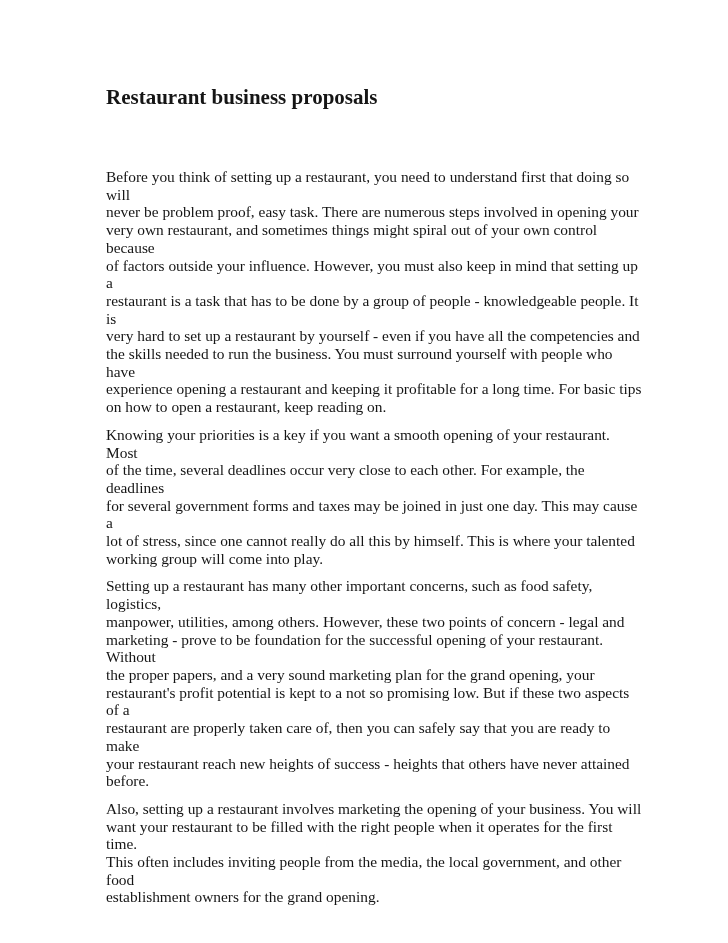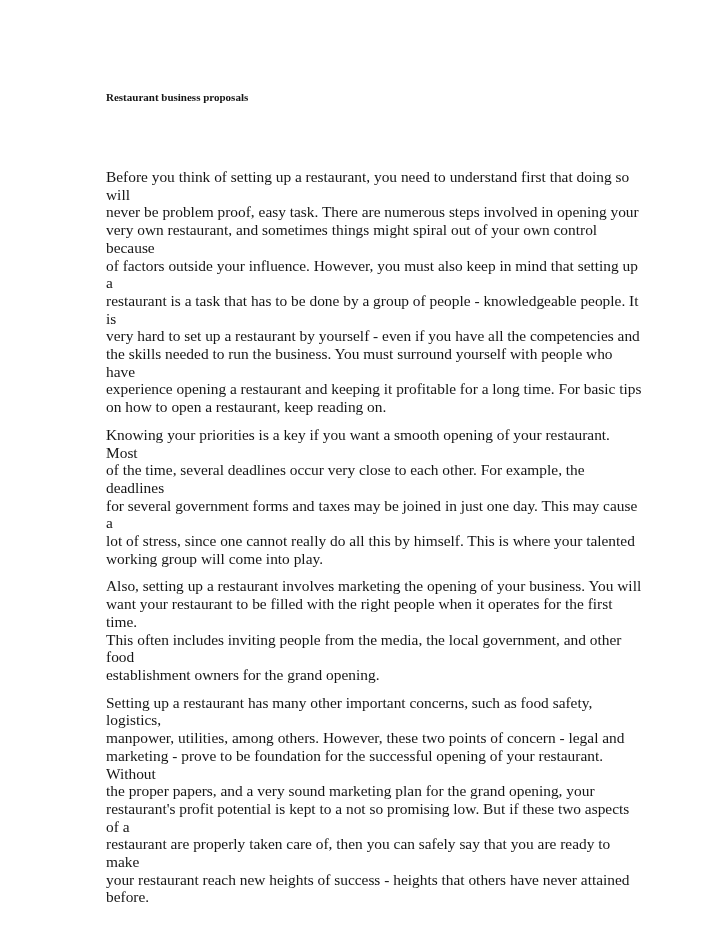--- a/index.html
+++ b/index.html
@@ -18,21 +18,21 @@
   }
   .content {
     position: absolute;
     left: 106px;
     top: 88px;
     width: 548px;
     font-size: 15.4px;
     line-height: 17.7px;
   }
   .doc-title {
-    font-size: 11px;
+    font-size: 21px;
     font-weight: bold;
     margin: 0 0 62px 0;
     line-height: 18px;
   }
   .para {
     margin: 0 12px 10px 0;
     white-space: pre-line;
   }
   .footer-para {
     margin-top: 21px;
@@ -60,29 +60,29 @@
 the skills needed to run the business. You must surround yourself with people who have
 experience opening a restaurant and keeping it profitable for a long time. For basic tips
 on how to open a restaurant, keep reading on.</p>
 
     <p class="para">Knowing your priorities is a key if you want a smooth opening of your restaurant. Most
 of the time, several deadlines occur very close to each other. For example, the deadlines
 for several government forms and taxes may be joined in just one day. This may cause a
 lot of stress, since one cannot really do all this by himself. This is where your talented
 working group will come into play.</p>
 
-    <p class="para">Also, setting up a restaurant involves marketing the opening of your business. You will
-want your restaurant to be filled with the right people when it operates for the first time.
-This often includes inviting people from the media, the local government, and other food
-establishment owners for the grand opening.</p>
-
     <p class="para">Setting up a restaurant has many other important concerns, such as food safety, logistics,
 manpower, utilities, among others. However, these two points of concern - legal and
 marketing - prove to be foundation for the successful opening of your restaurant. Without
 the proper papers, and a very sound marketing plan for the grand opening, your
 restaurant's profit potential is kept to a not so promising low. But if these two aspects of a
 restaurant are properly taken care of, then you can safely say that you are ready to make
 your restaurant reach new heights of success - heights that others have never attained
 before.</p>
 
+    <p class="para">Also, setting up a restaurant involves marketing the opening of your business. You will
+want your restaurant to be filled with the right people when it operates for the first time.
+This often includes inviting people from the media, the local government, and other food
+establishment owners for the grand opening.</p>
+
 
   </div>
 </div>
 
 </body></html>

